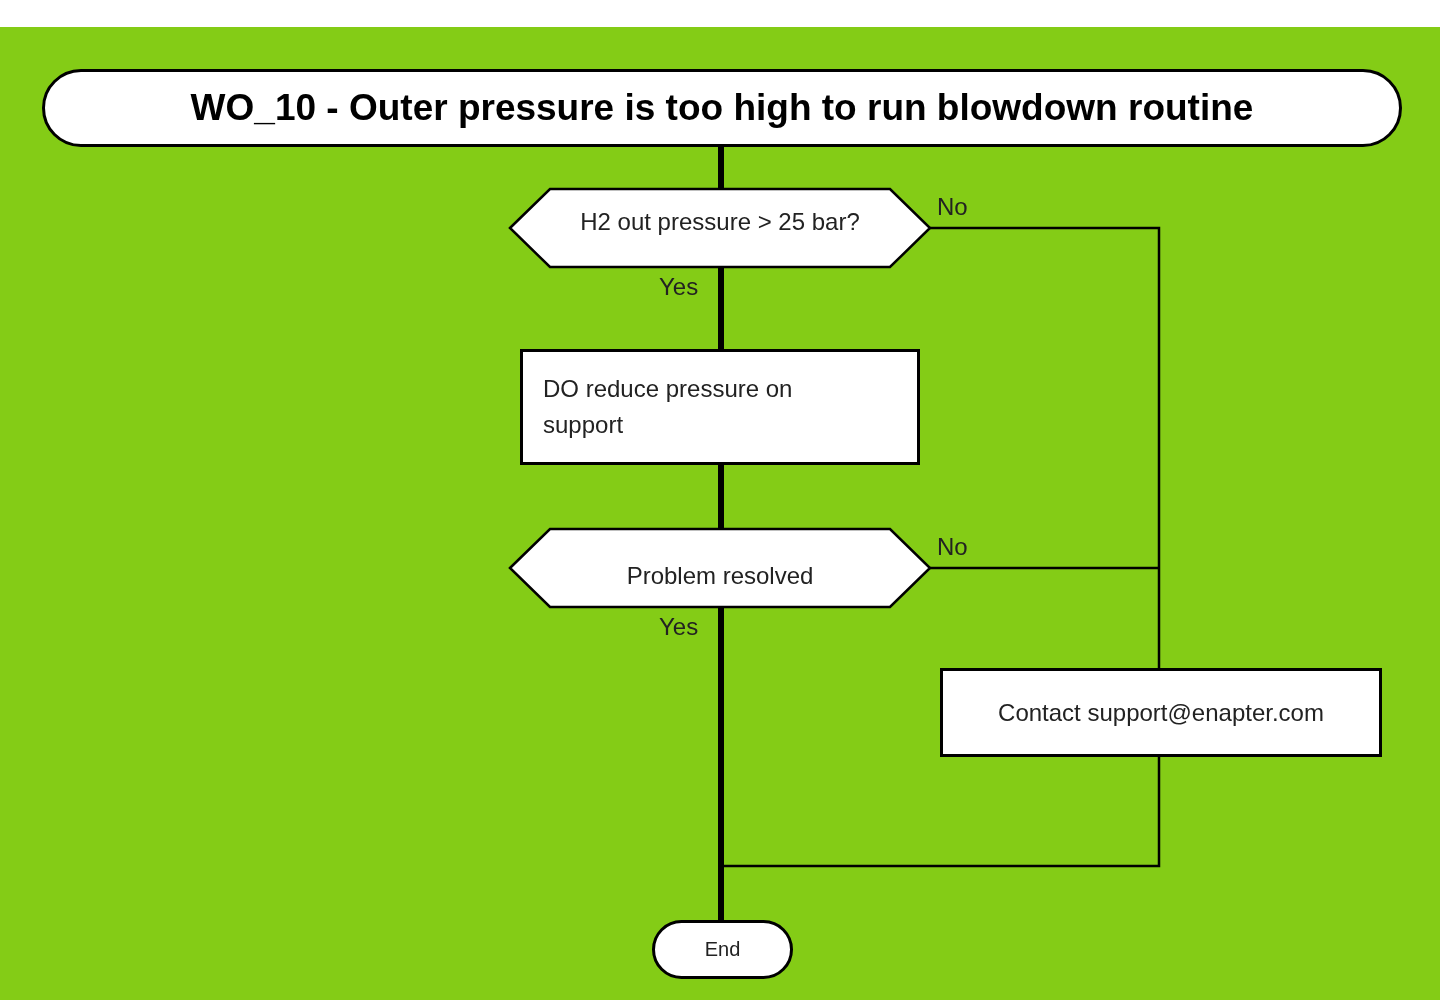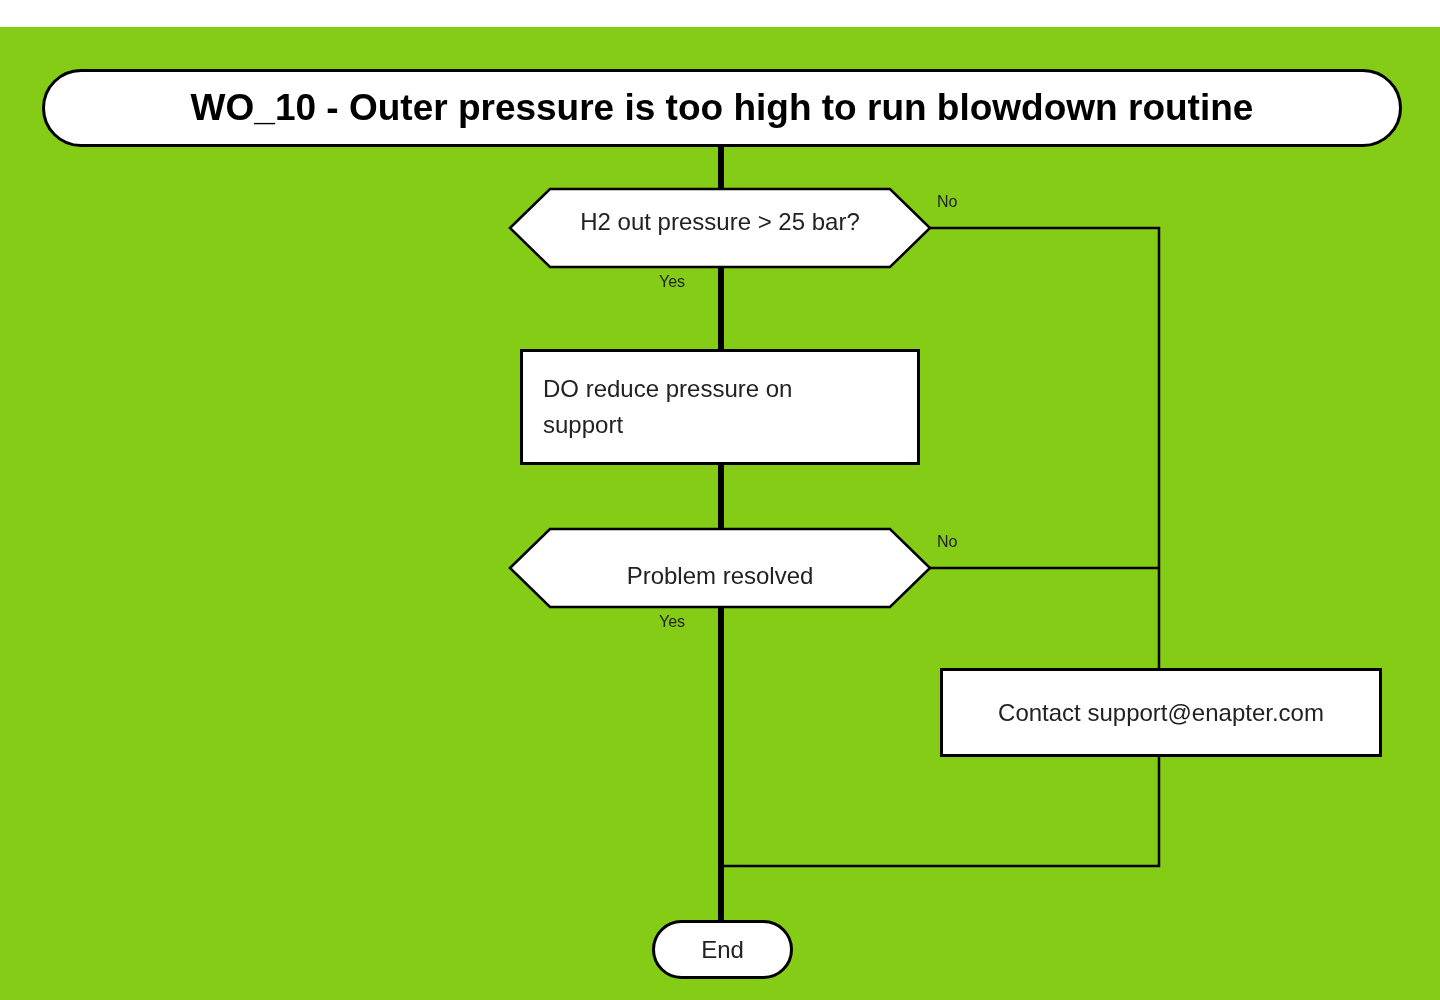--- a/index.html
+++ b/index.html
@@ -39,21 +39,21 @@
     left: 42px; top: 42px;
     width: 1360px; height: 78px;
     font-size: 37px;
     font-weight: bold;
     color: #000000;
   }
 
   .end-node {
     left: 652px; top: 893px;
     width: 141px; height: 59px;
-    font-size: 24px;
+    font-size: 20px;
   }
 
   .hex-label {
     position: absolute;
     display: flex;
     align-items: center;
     justify-content: center;
     font-size: 24px;
     color: #222222;
     pointer-events: none;
@@ -77,21 +77,21 @@
     left: 940px; top: 641px;
     width: 442px; height: 89px;
     display: flex;
     align-items: center;
     justify-content: center;
     font-size: 24px;
   }
 
   .edge-label {
     position: absolute;
-    font-size: 16px;
+    font-size: 24px;
     color: #222222;
     white-space: nowrap;
     text-align: right;
   }
   .edge-label.no1  { left: 937px; top: 166px; }
   .edge-label.yes1 { left: 659px; top: 246px; }
   .edge-label.no2  { left: 937px; top: 506px; }
   .edge-label.yes2 { left: 659px; top: 586px; }
 </style>
 </head>

